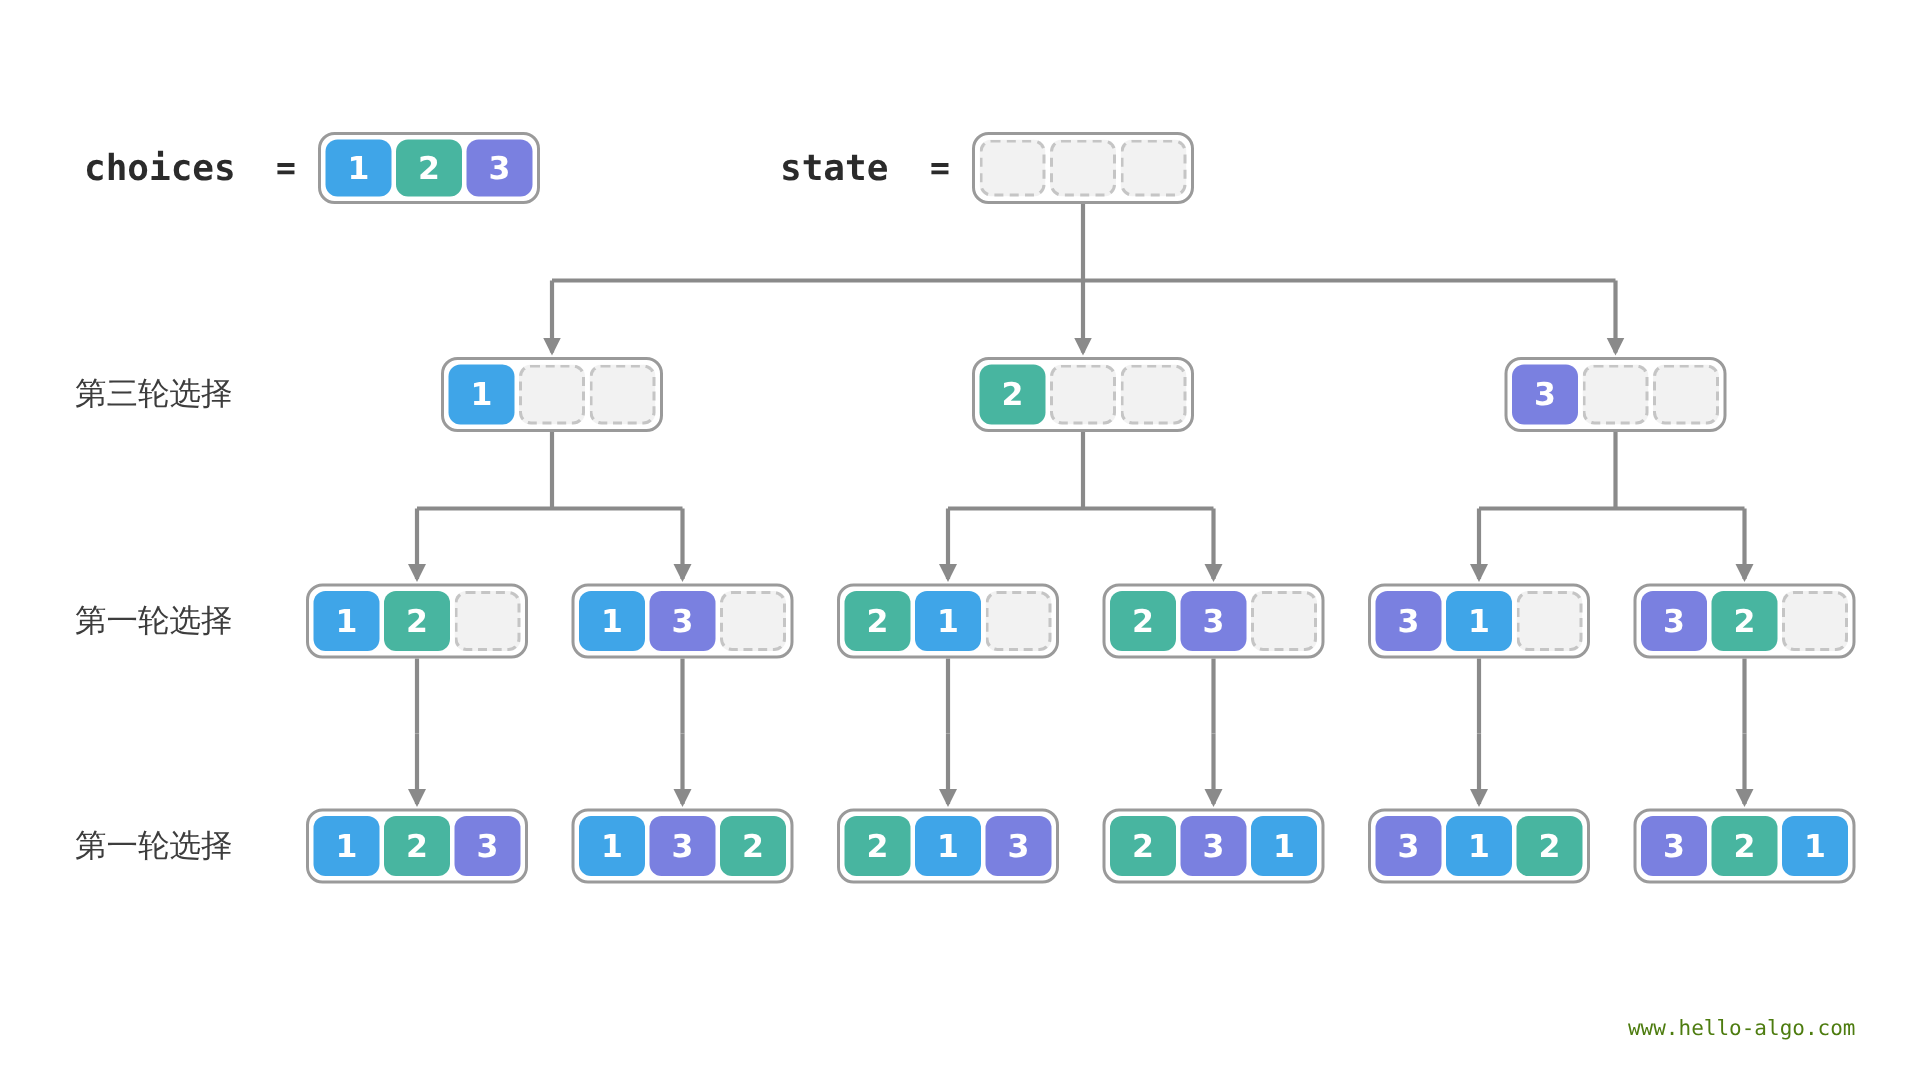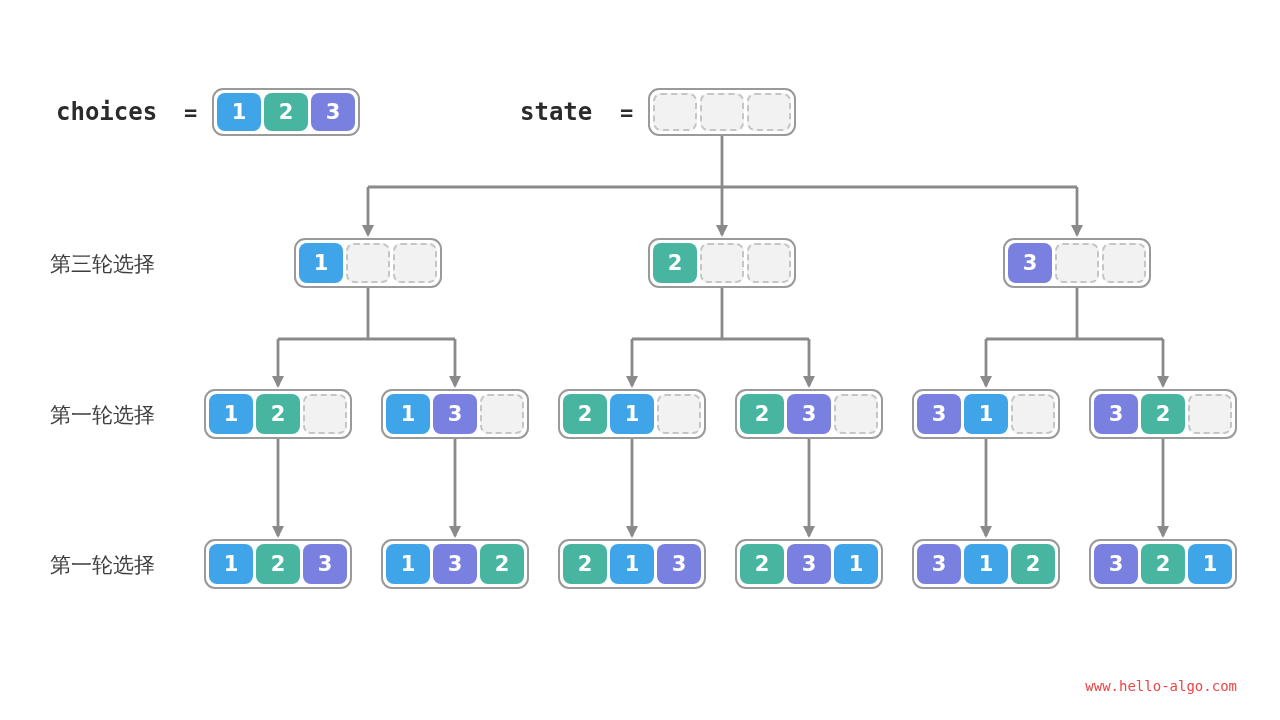--- a/index.html
+++ b/index.html
@@ -77,21 +77,21 @@
   .cell.empty {
     background: #f2f2f2;
     border: 2px dashed #c5c5c5;
   }
   #watermark {
     position: absolute;
     right: 43px;
     bottom: 27px;
     font-family: "DejaVu Sans Mono", "Liberation Mono", monospace;
     font-size: 14px;
-    color: #ef4444;
+    color: #4d7c0f;
     line-height: 1;
   }
 </style>
 </head>
 <body>
 
 <div id="stage">
 
   <svg id="edge-layer" viewBox="0 0 1280 720">
       <defs>

